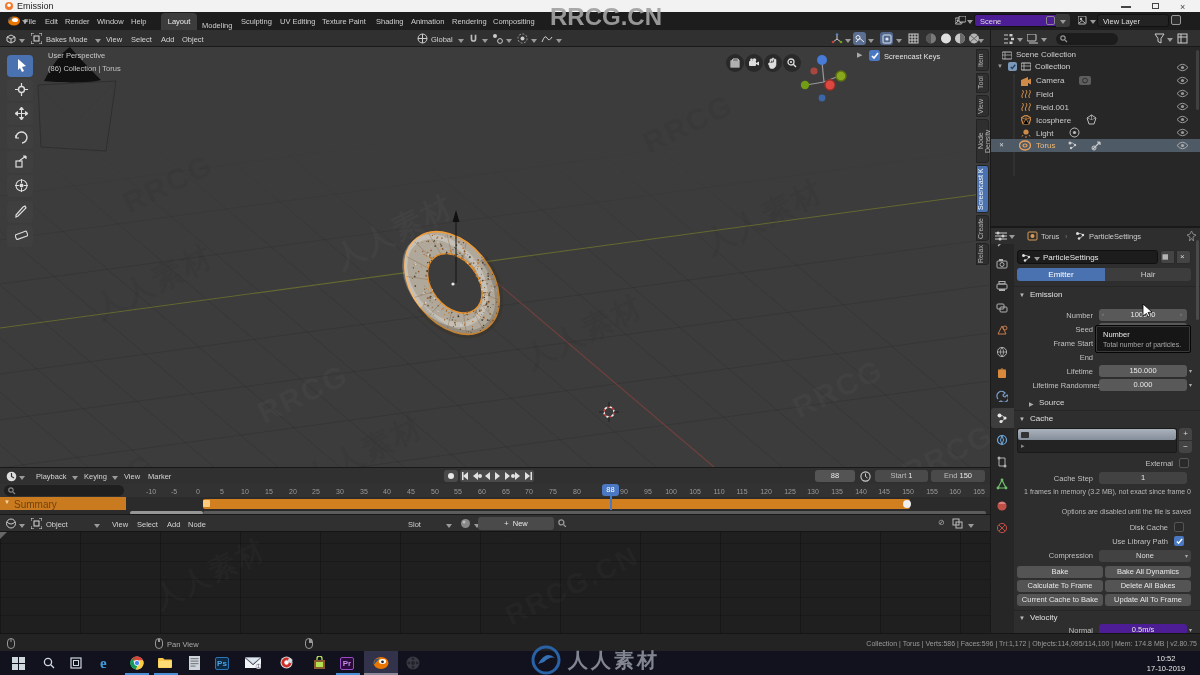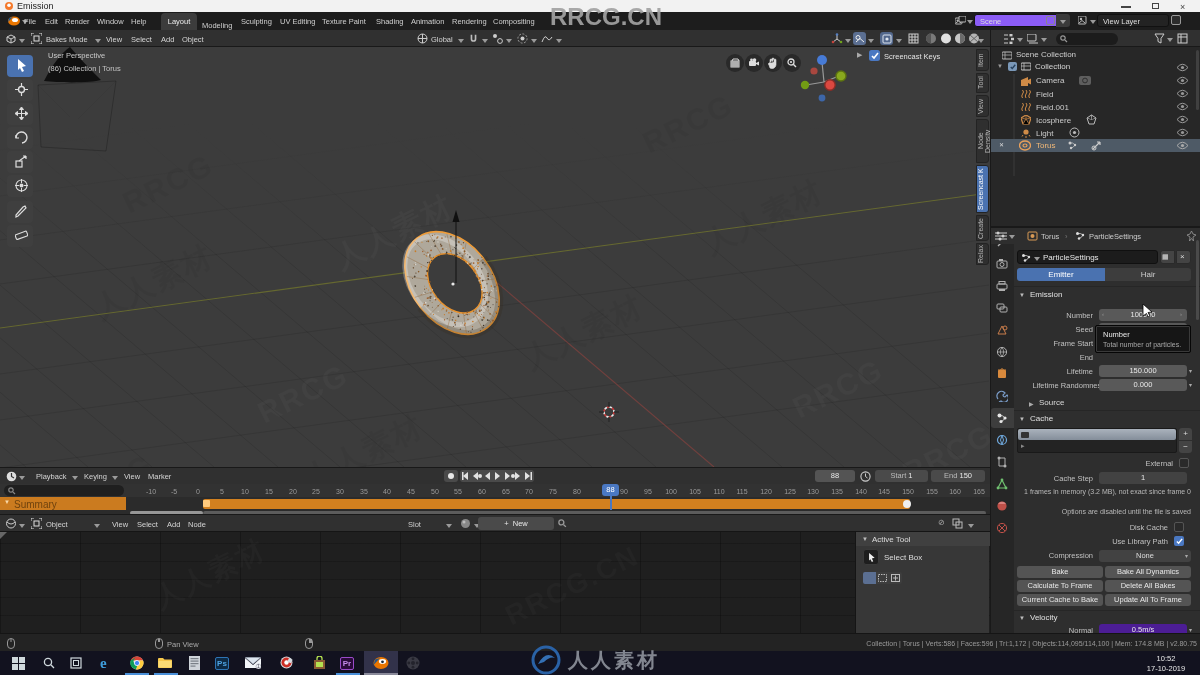--- a/index.html
+++ b/index.html
@@ -45,21 +45,21 @@
   <div class="abs" style="left:452px;top:4.5px">Rendering</div>
   <div class="abs" style="left:493px;top:4.5px">Compositing</div>
 
   <svg class="abs" style="left:955px;top:4px" width="11" height="10" viewBox="0 0 11 10">
       <rect x="0" y="2" width="7" height="6" rx="1" fill="none" stroke="#bbb"></rect>
       <circle cx="2.5" cy="4.5" r="1" fill="#bbb"></circle>
       <path d="M1 7 L3.5 5 L6 7" stroke="#bbb" fill="none"></path>
       <rect x="4" y="0" width="7" height="6" rx="1" fill="#1d1d1d" stroke="#bbb"></rect>
     </svg>
   <span class="car abs" style="left:967px;top:8px"></span>
-  <div class="abs" style="left:974px;top:2px;width:92px;height:13px;background:#8b5cf6;border:1px solid #111;border-radius:3px;padding:2px 0 0 5px;color:#ddd">Scene</div>
+  <div class="abs" style="left:974px;top:2px;width:92px;height:13px;background:#4c1d95;border:1px solid #111;border-radius:3px;padding:2px 0 0 5px;color:#ddd">Scene</div>
   <div class="abs" style="left:1046px;top:4px;width:9px;height:9px;border:1px solid #888;border-radius:2px"></div>
   <div class="abs" style="left:1056px;top:2px;width:14px;height:13px;background:#3a3a3a;border-radius:0 3px 3px 0"></div>
     <span class="car abs" style="left:1060px;top:8px"></span>
   <svg class="abs" style="left:1078px;top:4px" width="11" height="10" viewBox="0 0 11 10">
       <rect x="0" y="0" width="8" height="8" rx="1" fill="none" stroke="#bbb"></rect>
       <circle cx="3" cy="3" r="1.2" fill="#bbb"></circle>
       <path d="M1 7 L4 4.5 L7 7" stroke="#bbb" fill="none"></path>
     </svg>
   <span class="car abs" style="left:1090px;top:8px"></span>
   <div class="abs" style="left:1097px;top:2px;width:72px;height:13px;background:#232323;border:1px solid #111;border-radius:3px;padding:2px 0 0 5px;color:#ddd">View Layer</div>
@@ -1061,40 +1061,20 @@
     <svg class="abs" style="left:952px;top:3px" width="11" height="11" viewBox="0 0 11 11">
         <rect x="1" y="1" width="6" height="6" fill="none" stroke="#bbb"></rect>
         <rect x="4" y="4" width="6" height="6" fill="none" stroke="#bbb"></rect>
       </svg>
     <span class="car abs" style="left:968px;top:9px"></span>
   </div>
 
   <div class="abs" style="left:150px;top:40px;transform:rotate(-26deg);font-size:28px;font-weight:bold;color:rgba(255,255,255,0.025);letter-spacing:2px">人人素材</div>
   <div class="abs" style="left:500px;top:55px;transform:rotate(-26deg);font-size:28px;font-weight:bold;color:rgba(255,255,255,0.022);letter-spacing:2px">RRCG.CN</div>
 
-  <div class="abs" style="left:855px;top:17px;width:134px;height:102px;background:#373737;border-left:1px solid #151515">
-      <div class="abs" style="left:0;top:0;width:134px;height:14px;background:#404040"></div>
-    <span class="abs" style="left:6px;top:4px;color:#bbb;font-size:6px">▼</span>
-    <div class="abs" style="left:16px;top:2.5px;color:#ddd;font-size:8px">Active Tool</div>
-    <div class="abs" style="left:7px;top:17px;width:16px;height:16px;background:#1e1e1e;border:1px solid #3a3a3a;border-radius:3px"></div>
-    <svg class="abs" style="left:11px;top:20px" width="9" height="11" viewBox="0 0 13 15">
-        <path d="M3 1 L11 8 L7 9 L9 13 L7 14 L5 10 L3 12 Z" fill="#eee"></path>
-      </svg>
-    <div class="abs" style="left:28px;top:21px;color:#ddd;font-size:8px">Select Box</div>
-    <div class="abs" style="left:7px;top:40px;width:13px;height:12px;background:#5b6f92;border-radius:2px 0 0 2px"></div>
-    <div class="abs" style="left:20px;top:40px;width:13px;height:12px;background:#3d3d3d"></div>
-    <svg class="abs" style="left:22px;top:42px" width="9" height="8" viewBox="0 0 9 8">
-        <rect x="0.5" y="0.5" width="8" height="7" fill="none" stroke="#bbb" stroke-dasharray="1.5 1"></rect>
-      </svg>
-    <div class="abs" style="left:33px;top:40px;width:13px;height:12px;background:#3d3d3d;border-radius:0 2px 2px 0"></div>
-    <svg class="abs" style="left:35px;top:42px" width="9" height="8" viewBox="0 0 9 8">
-        <rect x="0.5" y="0.5" width="8" height="7" fill="none" stroke="#bbb"></rect>
-        <path d="M2 4 h5 M4.5 1.5 v5" stroke="#bbb"></path>
-      </svg>
-  </div>
   <div class="abs" style="left:0;top:17px;width:0;height:0;border-top:7px solid #666;border-right:7px solid transparent"></div>
 </div>
 
 <div class="abs" style="left:0;top:633px;width:1200px;height:18px;background:#232323;border-top:1px solid #151515">
   <svg class="abs" style="left:7px;top:4px" width="8" height="11" viewBox="0 0 8 11">
       <rect x="0.5" y="0.5" width="7" height="10" rx="3.5" fill="none" stroke="#999"></rect>
       <line x1="4" y1="1" x2="4" y2="4" stroke="#999"></line>
     </svg>
   <svg class="abs" style="left:155px;top:4px" width="8" height="11" viewBox="0 0 8 11">
       <rect x="0.5" y="0.5" width="7" height="10" rx="3.5" fill="none" stroke="#999"></rect>

